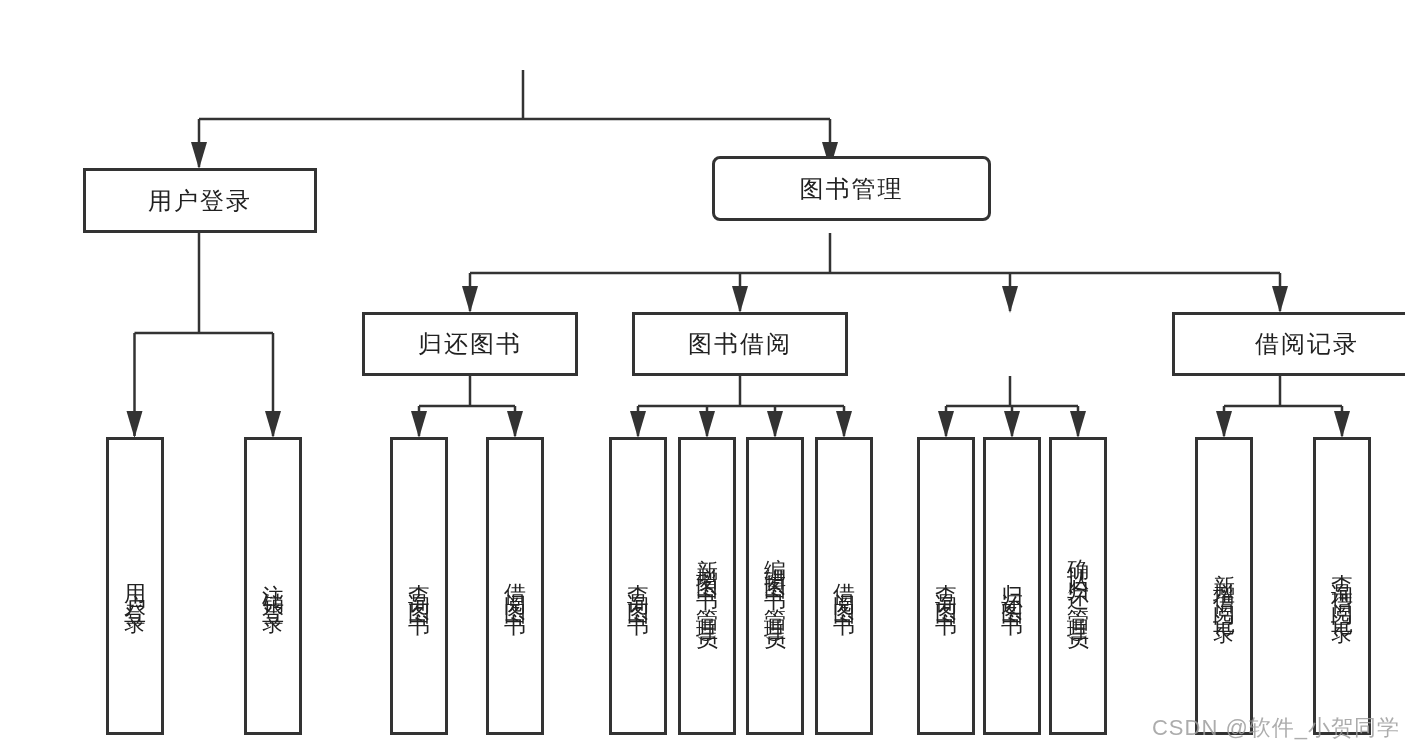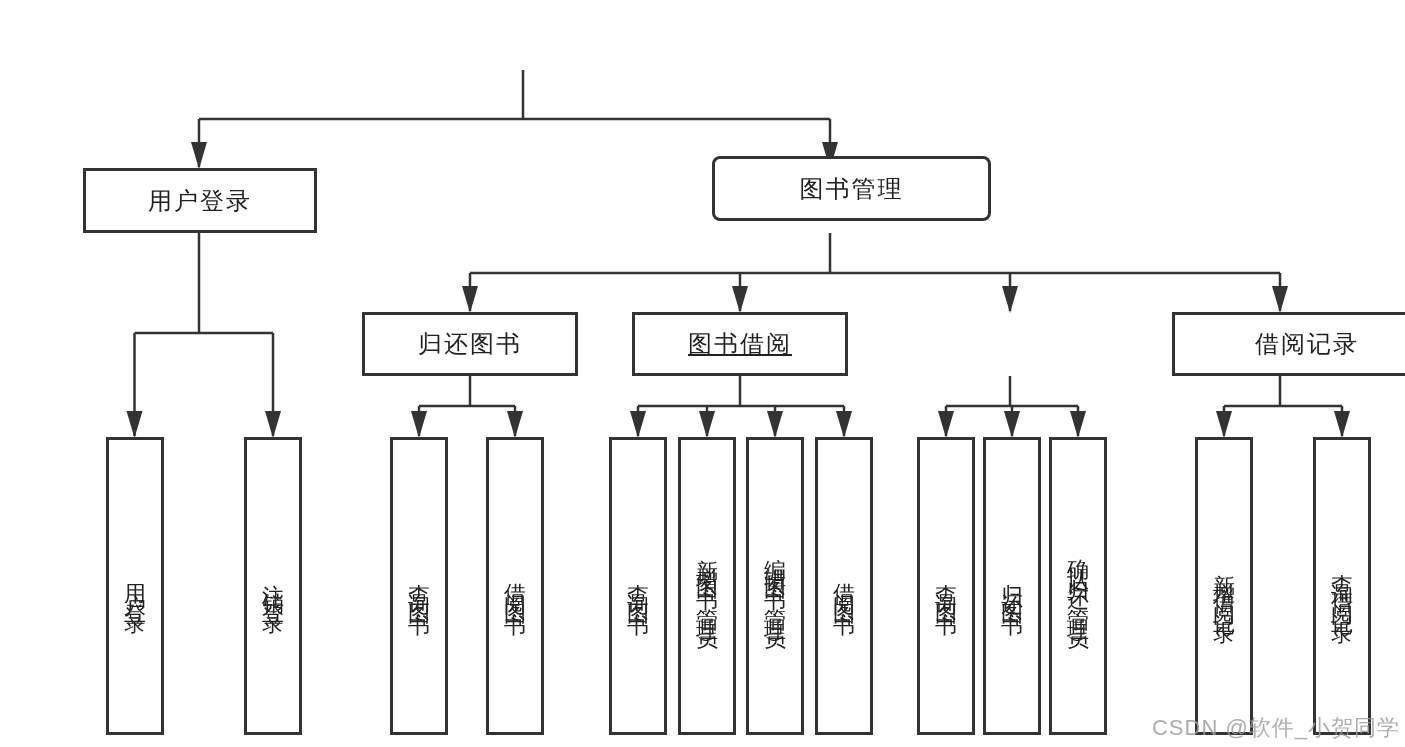--- a/index.html
+++ b/index.html
@@ -95,21 +95,21 @@
       <polygon points="1216,411 1232,411 1224,438"></polygon>
       <polygon points="1334,411 1350,411 1342,438"></polygon>
     </g>
   </svg>
 
 
   <div class="box" style="left:83px;top:168px;width:234px;height:65px;">用户登录</div>
   <div class="box" style="left:712px;top:156px;width:279px;height:65px;border-radius:8px;">图书管理</div>
 
   <div class="box" style="left:362px;top:312px;width:216px;height:64px;">归还图书</div>
-  <div class="box" style="left:632px;top:312px;width:216px;height:64px;text-decoration:underline;">图书借阅</div>
+  <div class="box" style="left:632px;top:312px;width:216px;height:64px;">图书借阅</div>
   <div class="box" style="left:1172px;top:312px;width:248px;height:64px;padding-left:22px;">借阅记录</div>
 
   <div class="box vbox" style="left:106px;top:437px;width:58px;height:298px;">用户登录</div>
   <div class="box vbox" style="left:244px;top:437px;width:58px;height:298px;">注销登录</div>
 
   <div class="box vbox" style="left:390px;top:437px;width:58px;height:298px;">查询图书</div>
   <div class="box vbox" style="left:486px;top:437px;width:58px;height:298px;">借阅图书</div>
 
   <div class="box vbox" style="left:609px;top:437px;width:58px;height:298px;">查询图书</div>
   <div class="box vbox" style="left:678px;top:437px;width:58px;height:298px;">新增图书（管理员）</div>

